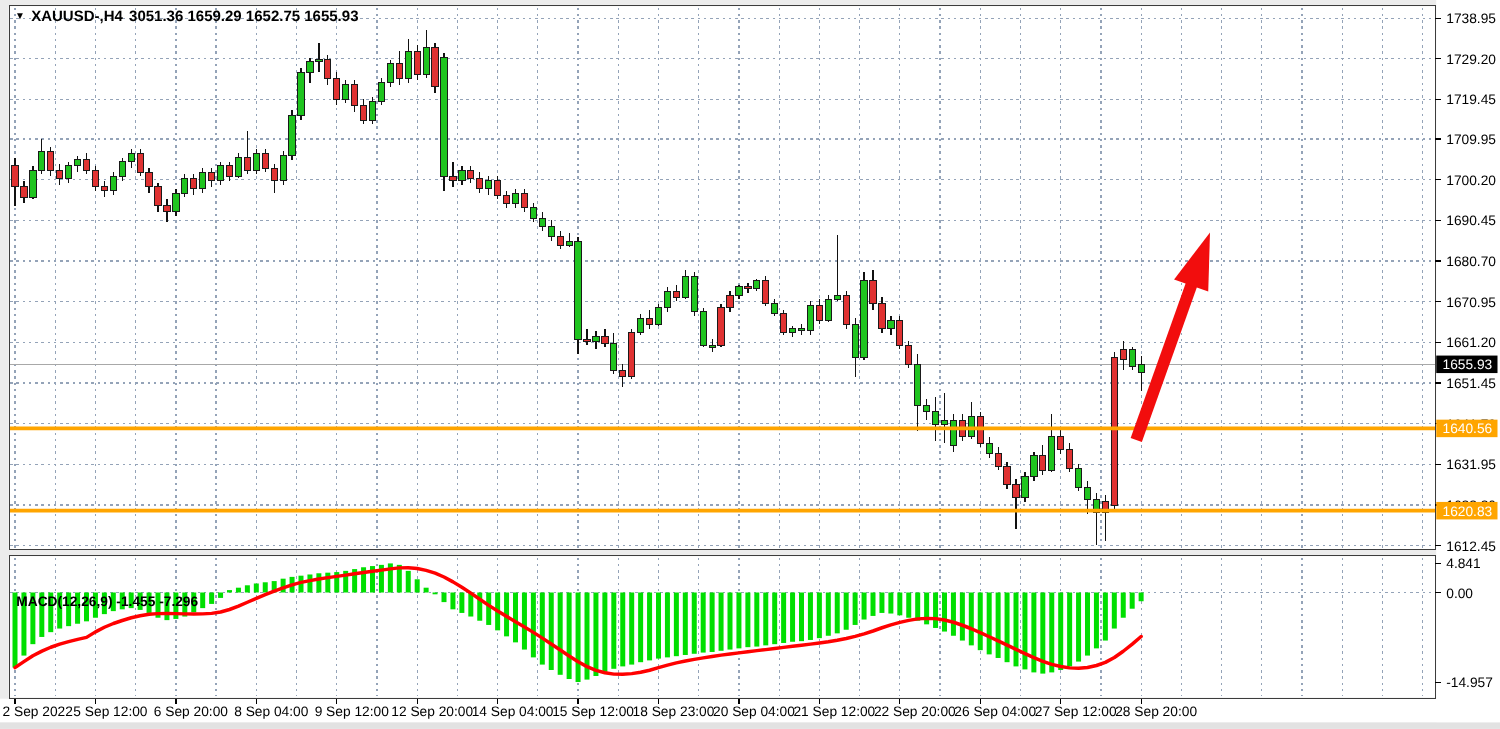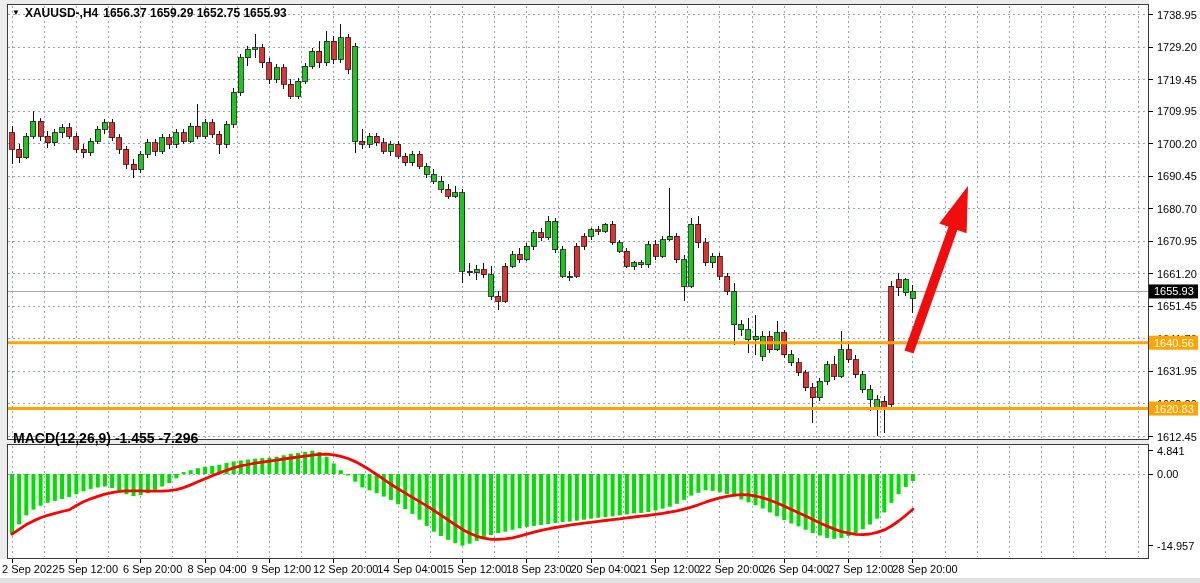--- a/index.html
+++ b/index.html
@@ -1,21 +1,21 @@
 <!DOCTYPE html>
 <html><head>
 <meta charset="utf-8">
 <style>
   html,body{margin:0;padding:0;background:#dcdcdc;}
   .screen{position:relative;width:1200px;height:583px;background:#ececec;overflow:hidden;
           font-family:"Liberation Sans",sans-serif;}
   .titlebar{position:absolute;left:12px;top:6px;display:flex;align-items:center;gap:5px;
             font-size:12px;font-weight:bold;color:#000;z-index:5;pointer-events:auto;}
   .titlebar .tri{font-size:8px;line-height:8px;color:#000;cursor:pointer;}
-  .macdlabel{position:absolute;left:13px;top:430px;font-size:14px;font-weight:bold;color:#000;z-index:5;}
+  .macdlabel{position:absolute;left:13px;top:476px;font-size:11px;font-weight:bold;color:#000;z-index:5;}
   svg{position:absolute;left:0;top:0;}
   text{font-family:"Liberation Sans",sans-serif;}
 </style>
 </head>
 <body>
 
 <div class="screen">
   <svg id="chart" width="1200" height="583" viewBox="0 0 1200 583">
       <rect x="7" y="5" width="1142" height="435" fill="#ffffff"></rect>
       <rect x="7" y="445" width="1142" height="113" fill="#ffffff"></rect>
@@ -566,17 +566,17 @@
       <text y="573" font-size="11" fill="#000000" x="796.1999999999999" text-anchor="middle">26 Sep 04:00</text>
       <line x1="848.55" y1="559" x2="848.55" y2="563" stroke="#000" stroke-width="1" shape-rendering="crispEdges"></line>
       <text y="573" font-size="11" fill="#000000" x="860.55" text-anchor="middle">27 Sep 12:00</text>
       <line x1="912.8999999999999" y1="559" x2="912.8999999999999" y2="563" stroke="#000" stroke-width="1" shape-rendering="crispEdges"></line>
       <text y="573" font-size="11" fill="#000000" x="924.8999999999999" text-anchor="middle">28 Sep 20:00</text>
     </svg>
 
   <div class="titlebar">
     <span class="tri">▼</span>
     <span>XAUUSD-,H4</span>
-    <span>1656.37 1659.29 1652.75 1655.93</span>
+    <span>3051.36 1659.29 1652.75 1655.93</span>
   </div>
 
   <div class="macdlabel">MACD(12,26,9) -1.455 -7.296</div>
 </div>
 
 </body></html>

